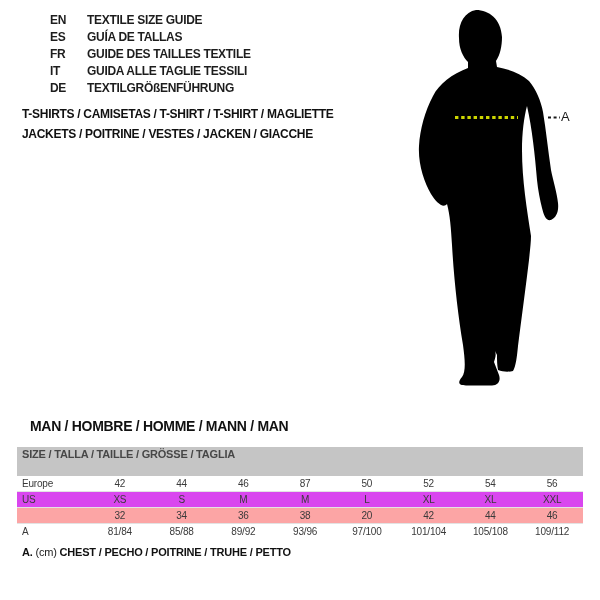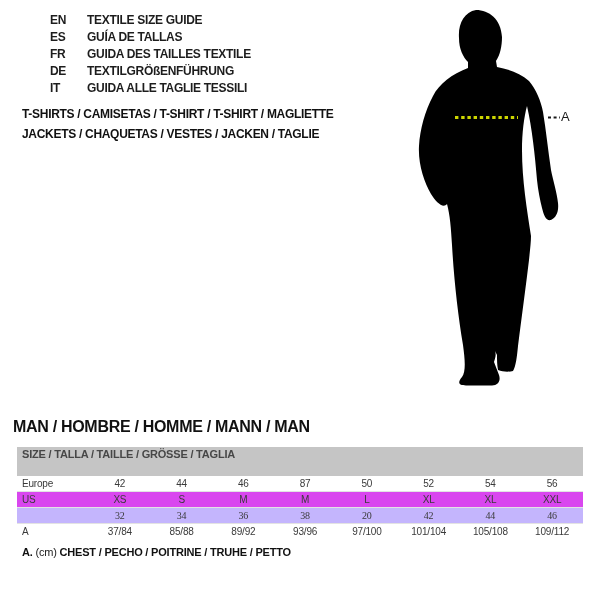--- a/index.html
+++ b/index.html
@@ -11,21 +11,21 @@
   .lang-list{position:absolute;left:22px;top:12px;}
   .lang-row{display:flex;height:17px;line-height:17px;font-size:12px;font-weight:700;letter-spacing:-0.3px;color:#1d1d1d;}
   .lang-code{width:37px;flex:0 0 37px;padding-left:28px;}
   
   .product-lines{position:absolute;left:22px;top:104px;}
   .product-line{height:20px;line-height:20px;font-size:12px;font-weight:800;letter-spacing:-0.3px;color:#111;}
   
   .figure-svg{position:absolute;left:0;top:0;width:600px;height:600px;}
   .measure-label{position:absolute;left:561px;top:109px;font-size:13px;font-weight:500;color:#1a1a1a;}
   
-  .section-title{position:absolute;left:13px;top:418px;font-size:16px;font-weight:800;letter-spacing:-0.3px;color:#111;}
+  .section-title{position:absolute;left:30px;top:418px;font-size:14px;font-weight:800;letter-spacing:-0.3px;color:#111;}
   
   .size-table-wrap{position:absolute;left:17px;top:447px;width:566px;}
   .size-table-header{height:29px;line-height:15px;padding-left:5px;font-size:11px;font-weight:600;
     letter-spacing:-0.2px;color:#474747;}
   table.size-table{width:100%;border-collapse:collapse;table-layout:fixed;}
   table.size-table td{height:15px;line-height:15px;font-size:10px;font-weight:500;letter-spacing:-0.2px;
     color:#3a3a3a;text-align:center;padding:0;border-bottom:1px solid #e3e3e3;}
   table.size-table tr:last-child td{border-bottom:none;}
   table.size-table td.row-label{text-align:left;padding-left:5px;}
   
@@ -44,37 +44,37 @@
       <span class="lang-label">TEXTILE SIZE GUIDE</span>
     </div>
 
     <div class="lang-row">
       <span class="lang-code">ES</span>
       <span class="lang-label">GUÍA DE TALLAS</span>
     </div>
 
     <div class="lang-row">
       <span class="lang-code">FR</span>
-      <span class="lang-label">GUIDA DES TAILLES TEXTILE</span>
+      <span class="lang-label">GUIDE DES TAILLES TEXTILE</span>
+    </div>
+
+    <div class="lang-row">
+      <span class="lang-code">IT</span>
+      <span class="lang-label">GUIDA ALLE TAGLIE TESSILI</span>
     </div>
 
     <div class="lang-row">
       <span class="lang-code">DE</span>
       <span class="lang-label">TEXTILGRÖßENFÜHRUNG</span>
     </div>
-
-    <div class="lang-row">
-      <span class="lang-code">IT</span>
-      <span class="lang-label">GUIDA ALLE TAGLIE TESSILI</span>
-    </div>
   </div>
 
   <div class="product-lines">
       <div class="product-line">T-SHIRTS / CAMISETAS / T-SHIRT / T-SHIRT / MAGLIETTE</div>
-      <div class="product-line">JACKETS / CHAQUETAS / VESTES / JACKEN / TAGLIE</div>
+      <div class="product-line">JACKETS / POITRINE / VESTES / JACKEN / GIACCHE</div>
     </div>
 
   <svg class="figure-svg" viewBox="0 0 600 600" xmlns="http://www.w3.org/2000/svg">
     <path fill="#000000" d="
       M476,10
       C464,12 458,24 459,38
       C459,49 463,57 468,62
       L468,68
       C452,74 439,84 433,96
       C425,111 420,129 419,146
@@ -144,34 +144,34 @@
             <td class="row-label">US</td>
             <td>XS</td>
             <td>S</td>
             <td>M</td>
             <td>M</td>
             <td>L</td>
             <td>XL</td>
             <td>XL</td>
             <td>XXL</td>
           </tr>
-          <tr style="background: #c4b5fd; font-family: Liberation Serif, serif;">
+          <tr style="background: #fca5a5;">
             <td class="row-label"></td>
             <td>32</td>
             <td>34</td>
             <td>36</td>
             <td>38</td>
             <td>20</td>
             <td>42</td>
             <td>44</td>
             <td>46</td>
           </tr>
           <tr style="background: rgb(255, 255, 255);">
             <td class="row-label">A</td>
-            <td>37/84</td>
+            <td>81/84</td>
             <td>85/88</td>
             <td>89/92</td>
             <td>93/96</td>
             <td>97/100</td>
             <td>101/104</td>
             <td>105/108</td>
             <td>109/112</td>
           </tr>
         </tbody>
     </table>

